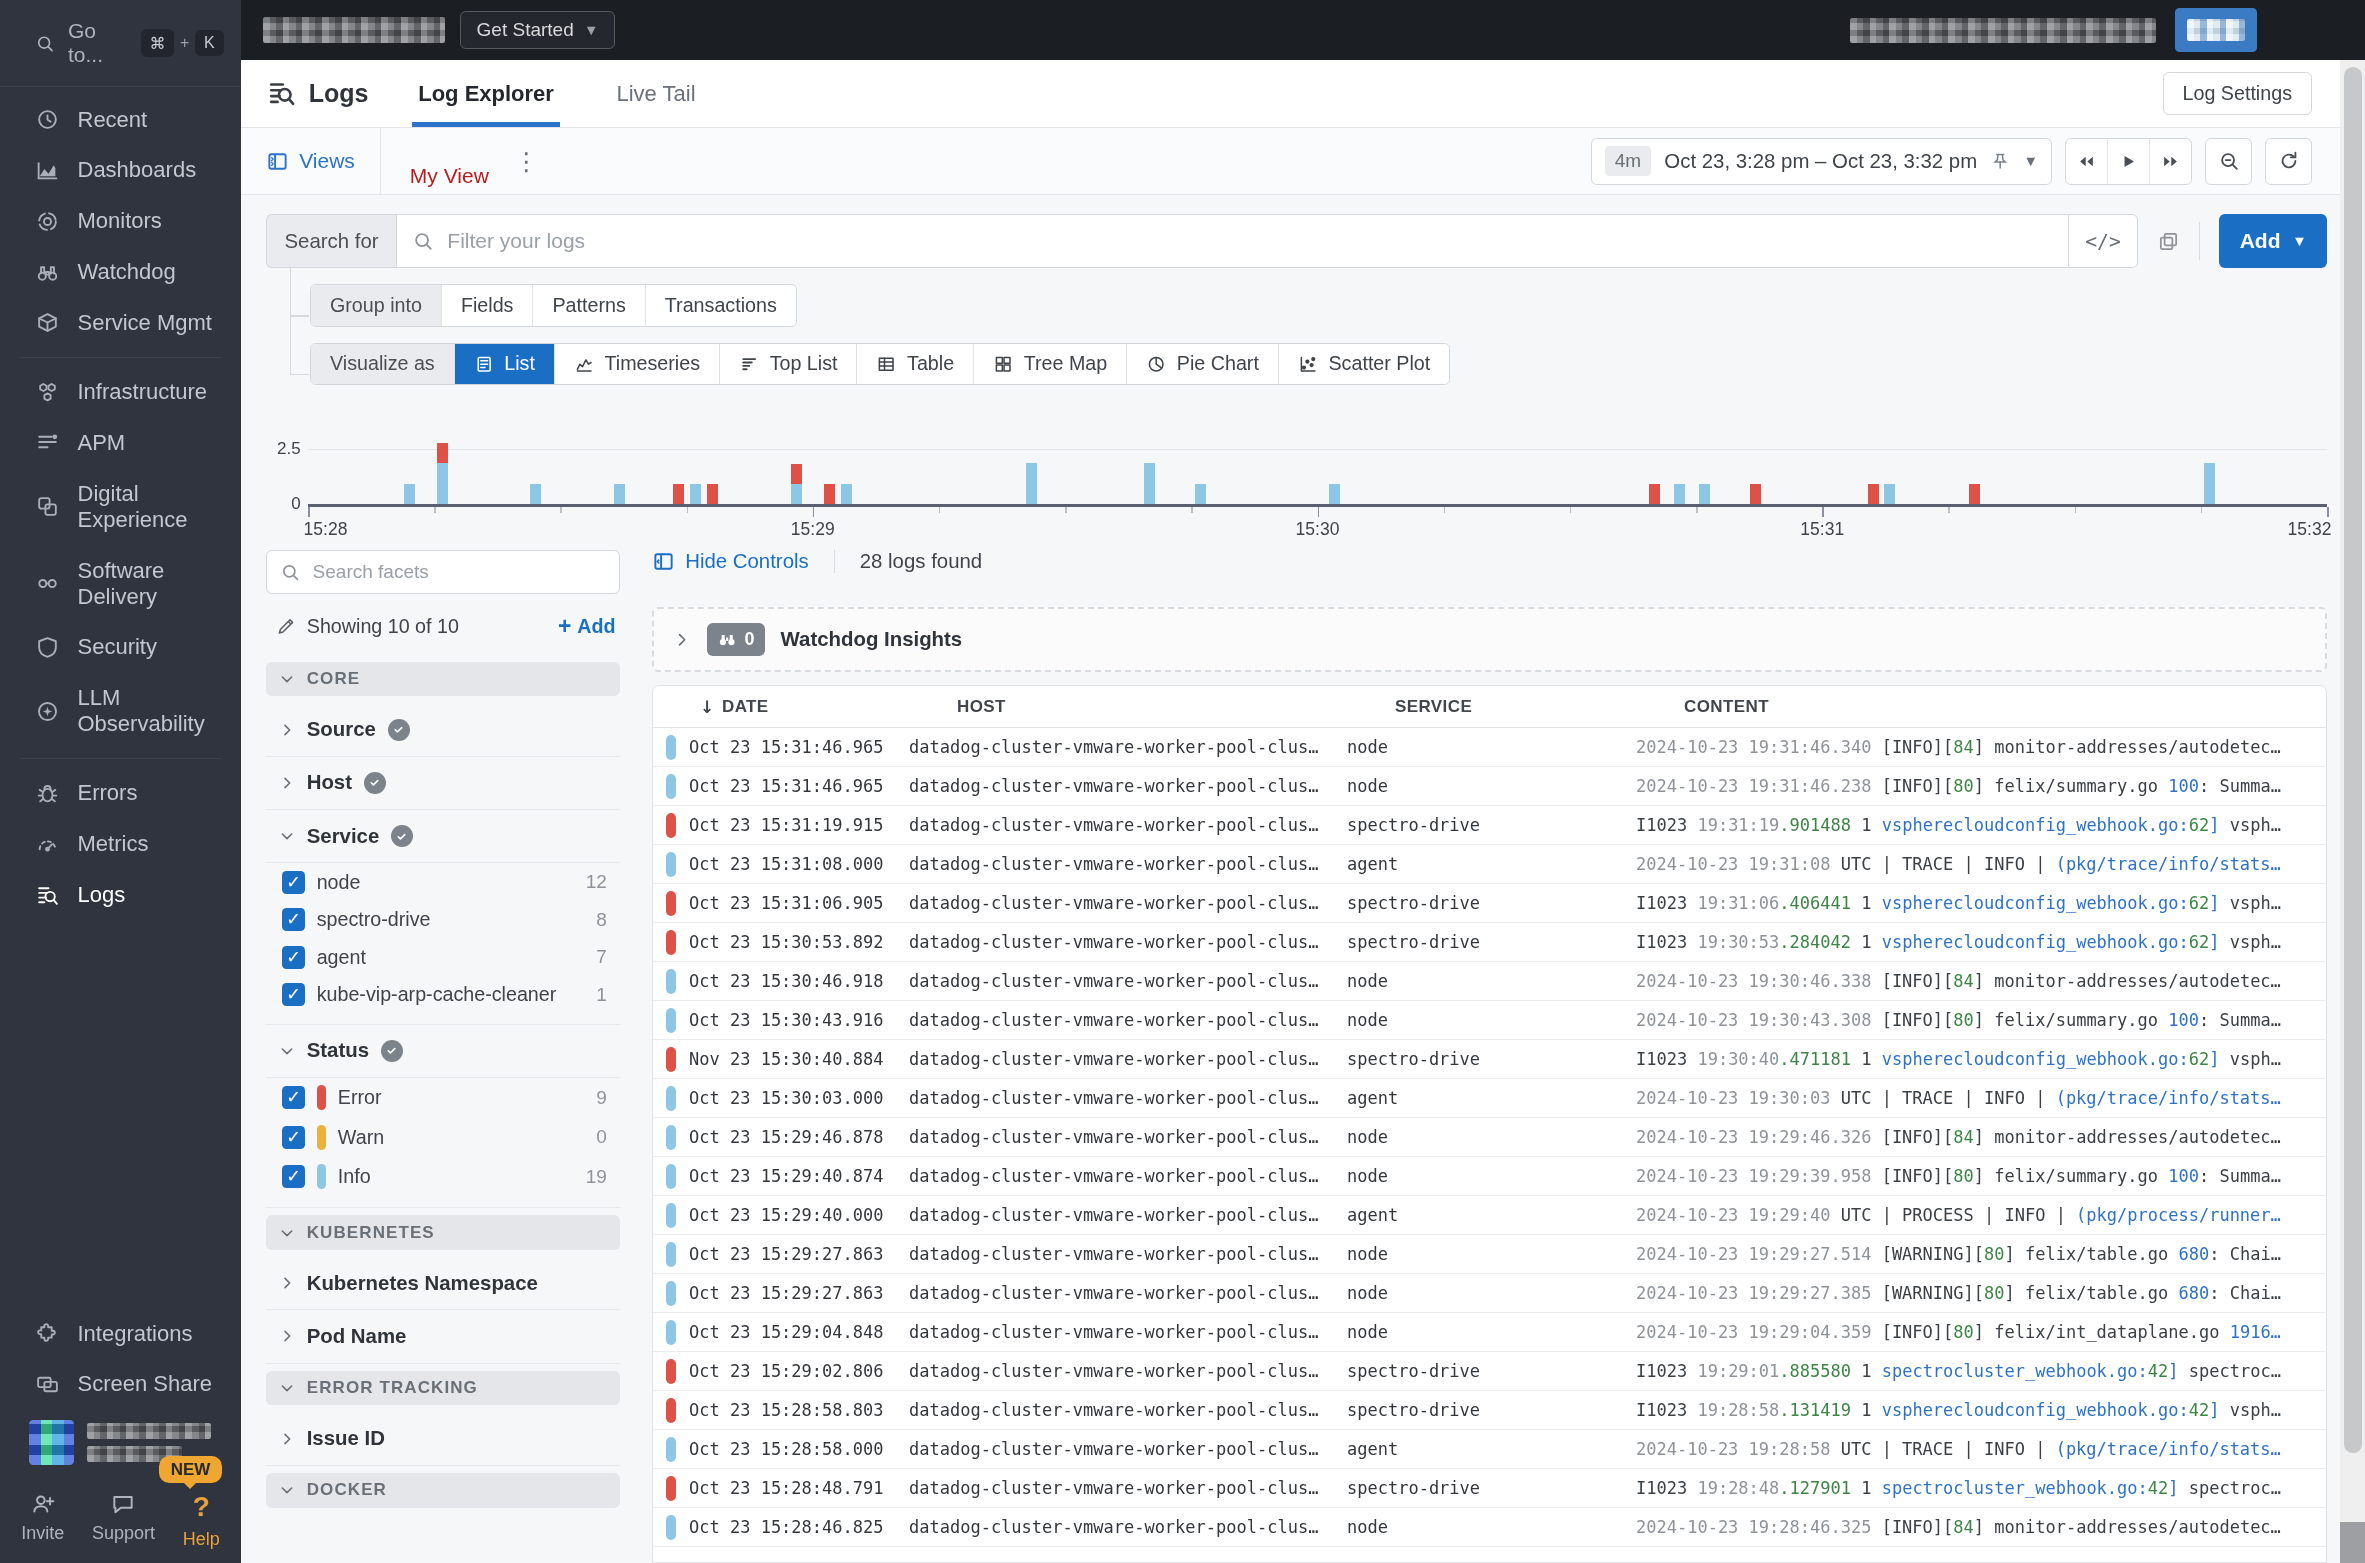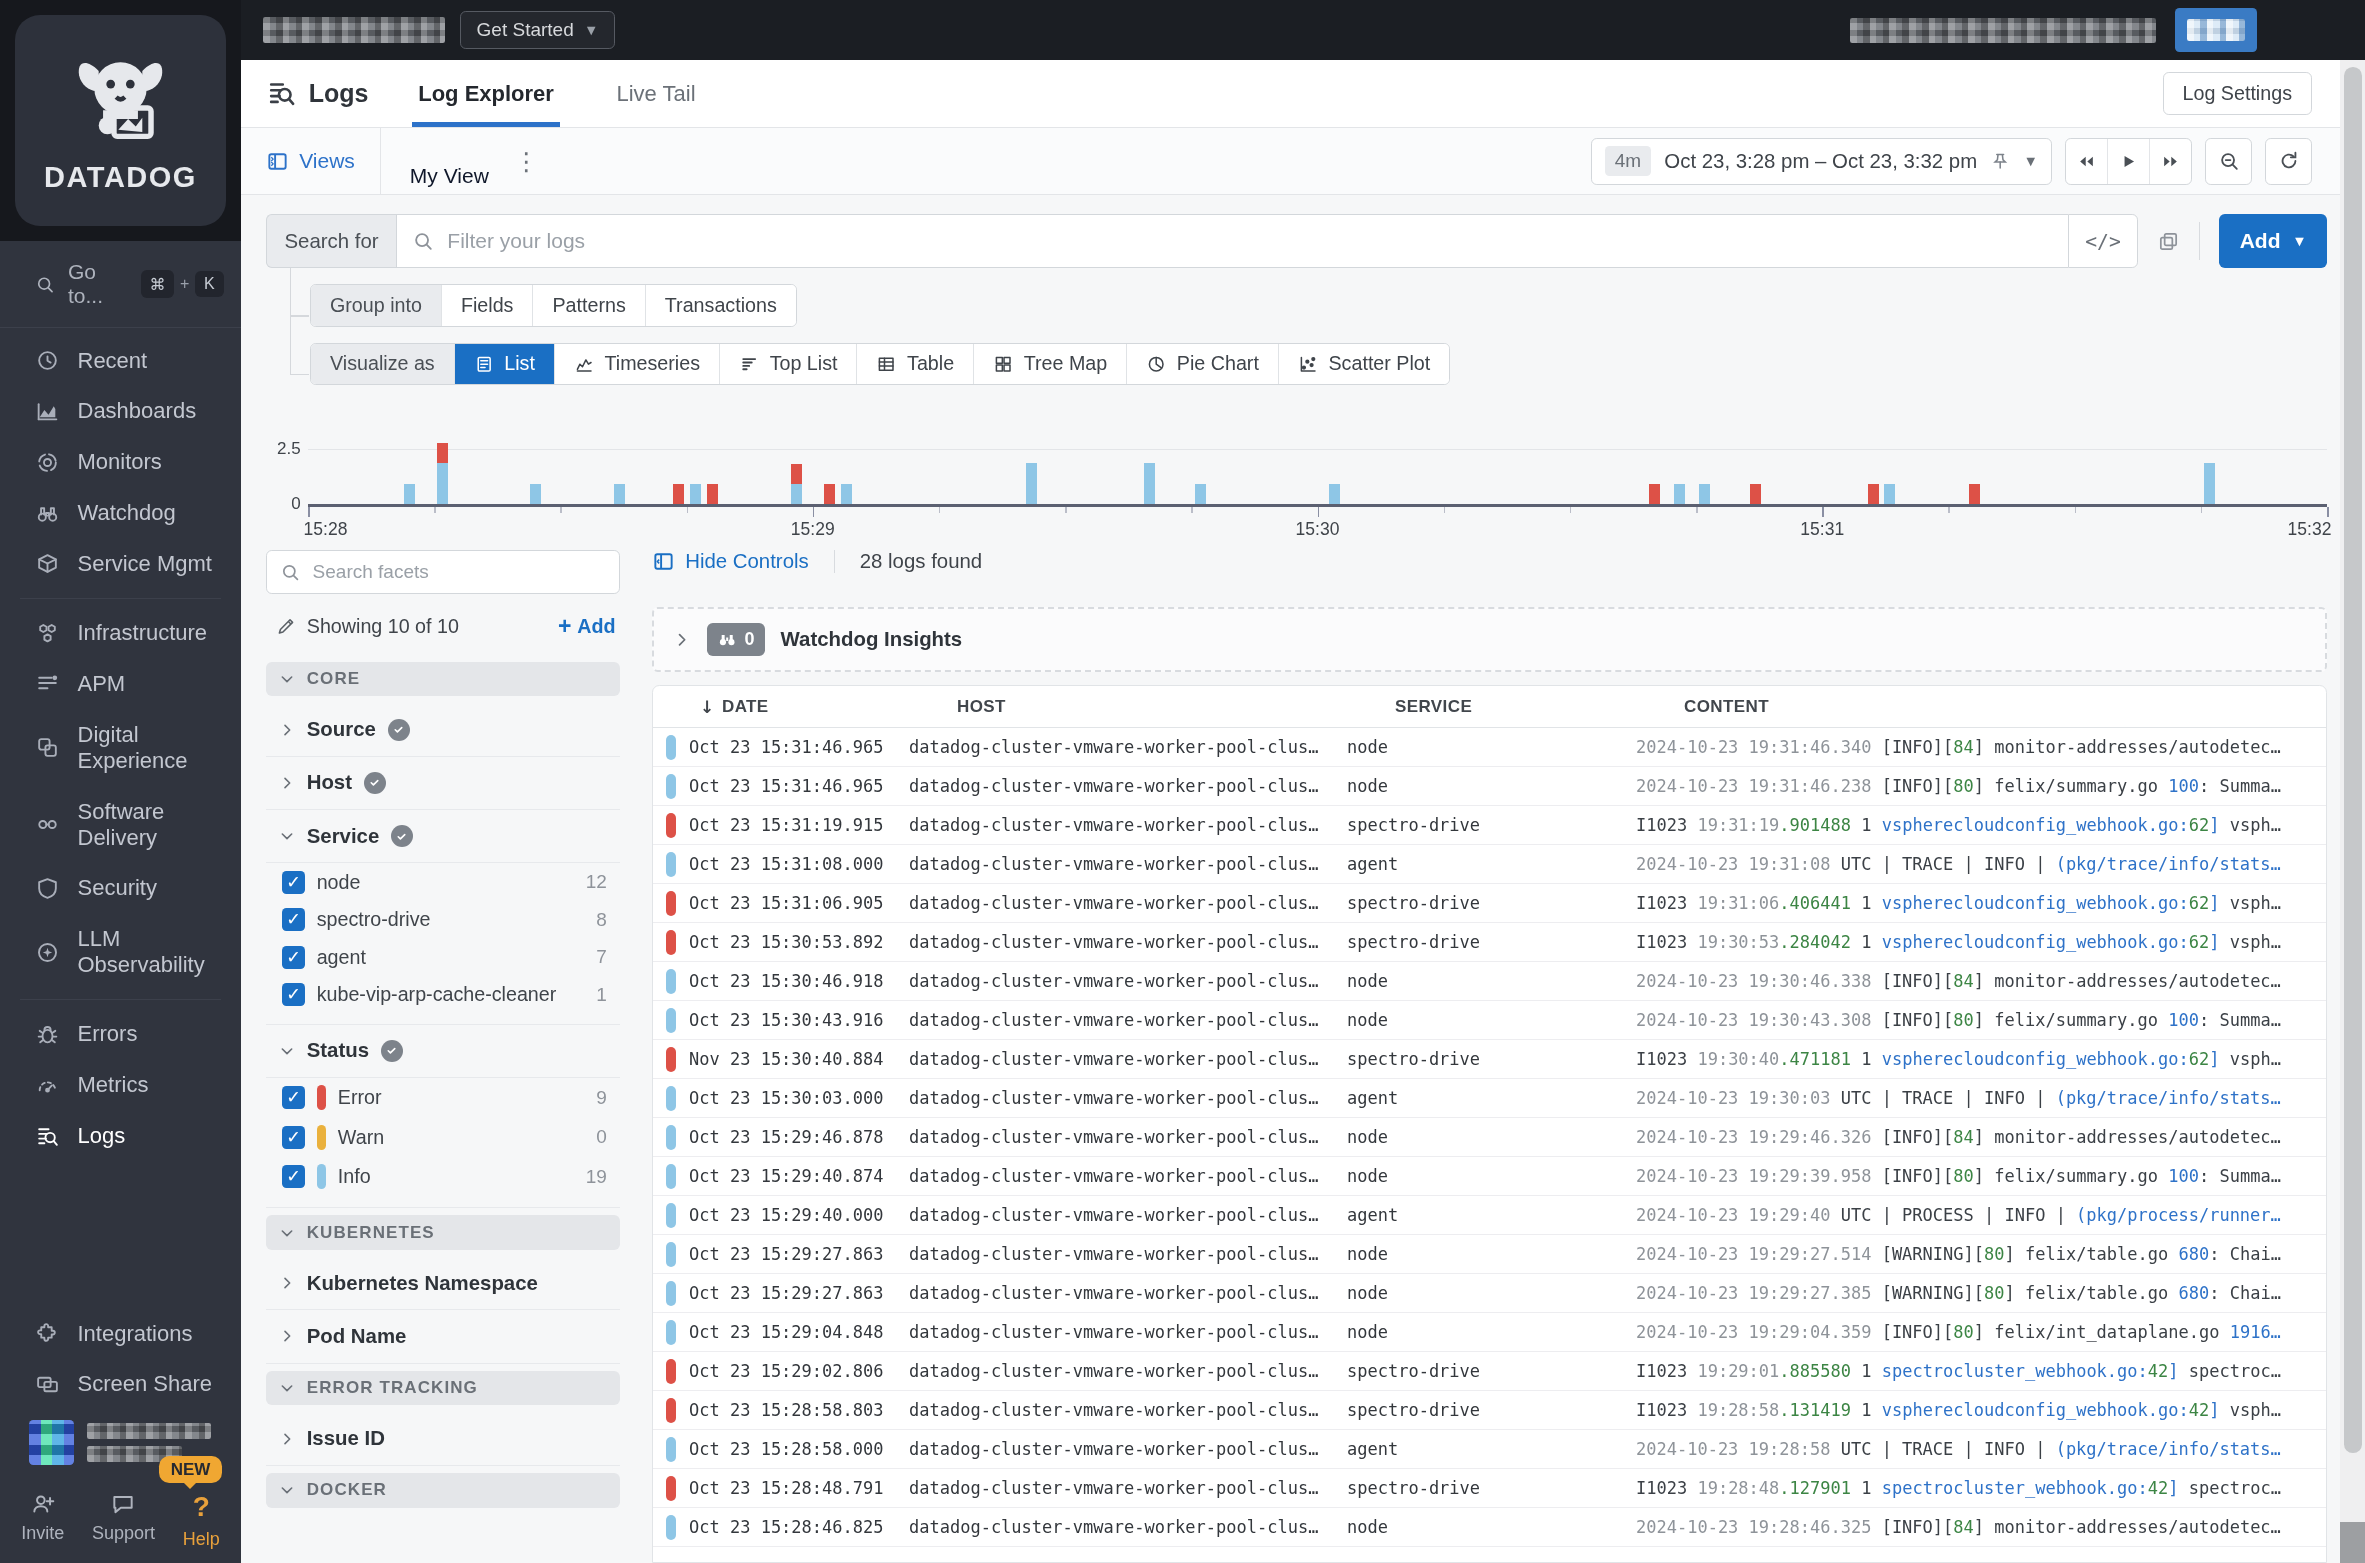--- a/index.html
+++ b/index.html
@@ -49,21 +49,21 @@
   .product-name{font-size:25px;font-weight:bold;}
   .tabs{display:flex;align-items:stretch;height:100%;margin-left:44px;gap:51px;}
   .tab{display:flex;align-items:center;font-size:22px;color:#6b7178;position:relative;cursor:pointer;padding:0 5.8px;}
   .tab.active{color:#24282e;font-weight:bold;}
   .tab.active:after{content:"";position:absolute;left:0;right:0;bottom:0;height:5.1px;background:#2d72c9;}
   .log-settings{margin-left:auto;margin-right:54px;border:1.5px solid #d3d7db;border-radius:5.8px;background:#fff;padding:8.8px 19px;font-size:19.7px;color:#3f444a;cursor:pointer;}
 
   .view-row{height:66px;background:#fafbfc;border-bottom:1.5px solid #e3e5e8;display:flex;align-items:center;flex:0 0 auto;}
   .views-btn{display:flex;align-items:center;gap:10.2px;color:#2d72c9;font-size:21px;padding:0 25px;height:100%;border-right:1.5px solid #e3e5e8;cursor:pointer;}
   .views-btn .icn{width:23px;height:23px;}
-  .myview{font-size:21px;color:#0f172a;margin-left:29px;margin-top:30px;}
+  .myview{font-size:21px;color:#b91c1c;margin-left:29px;margin-top:30px;}
   .kebab{color:#6b7178;font-size:25px;margin-left:25px;letter-spacing:0;cursor:pointer;line-height:1;}
   .time-controls{margin-left:auto;display:flex;align-items:center;gap:13px;margin-right:54px;}
   .time-box{display:flex;align-items:center;background:#fff;border:1.5px solid #d3d7db;border-radius:5.8px;height:45px;padding:0 13px;gap:13px;cursor:pointer;}
   .range-chip{background:#e9ebee;border-radius:4.4px;color:#6a7077;font-size:19px;padding:4.4px 10.2px;}
   .time-text{font-size:20.4px;color:#3f444a;white-space:nowrap;}
   .pin{width:20.4px;height:20.4px;color:#7d838b;}
   .tiny-caret{color:#6a7077;font-size:14.6px;}
   .btn-group{display:flex;border:1.5px solid #d3d7db;border-radius:5.8px;background:#fff;overflow:hidden;height:45px;}
   .pb{width:41px;display:flex;align-items:center;justify-content:center;border-right:1.5px solid #e3e5e8;cursor:pointer;color:#4a4f55;}
   .pb:last-child{border-right:none;}
@@ -178,39 +178,20 @@
         </span>
     </div>
   </div>
 
   <div class="vscroll">
     <div class="vthumb"></div>
     <div class="vcorner"></div>
   </div>
 
   <aside class="sidebar">
-    <div class="logo-wrap">
-      <div class="logo-tile">
-        <span class="icn" style="width:109px;height:109px;color:#e6e8ec;">
-          <svg viewBox="0 0 100 100" fill="currentColor" stroke="none">
-            <circle cx="50" cy="38" r="24"></circle>
-            <path d="M30 22 C18 10 10 14 12 26 C14 36 24 42 30 40z"></path>
-            <path d="M70 22 C82 10 90 14 88 26 C86 36 76 42 70 40z"></path>
-            <path d="M34 58 h32 v8 H34z"></path>
-            <rect x="44" y="56" width="34" height="26" rx="3" fill="none" stroke="currentColor" stroke-width="5"></rect>
-            <path d="M48 76 l9 -10 7 7 6 -8 v13z"></path>
-            <circle cx="41" cy="34" r="4" fill="#2d313b"></circle>
-            <circle cx="59" cy="34" r="4" fill="#2d313b"></circle>
-            <path d="M46 46 q4 4 8 0" stroke="#2d313b" stroke-width="4" fill="none"></path>
-            <circle cx="38" cy="72" r="8"></circle>
-          </svg>
-        </span>
-        <span class="brand">DATADOG</span>
-      </div>
-    </div>
     <div class="goto">
       <span class="icn" style="width:23px;height:23px;">
           <svg viewBox="0 0 24 24" fill="none" stroke="currentColor" stroke-width="2" stroke-linecap="round">
             <circle cx="11" cy="11" r="6.5"></circle>
             <path d="M16 16l4.5 4.5"></path>
           </svg>
         </span>
       <span>Go to...</span>
       <span class="keys">
           <span class="key">⌘</span>

